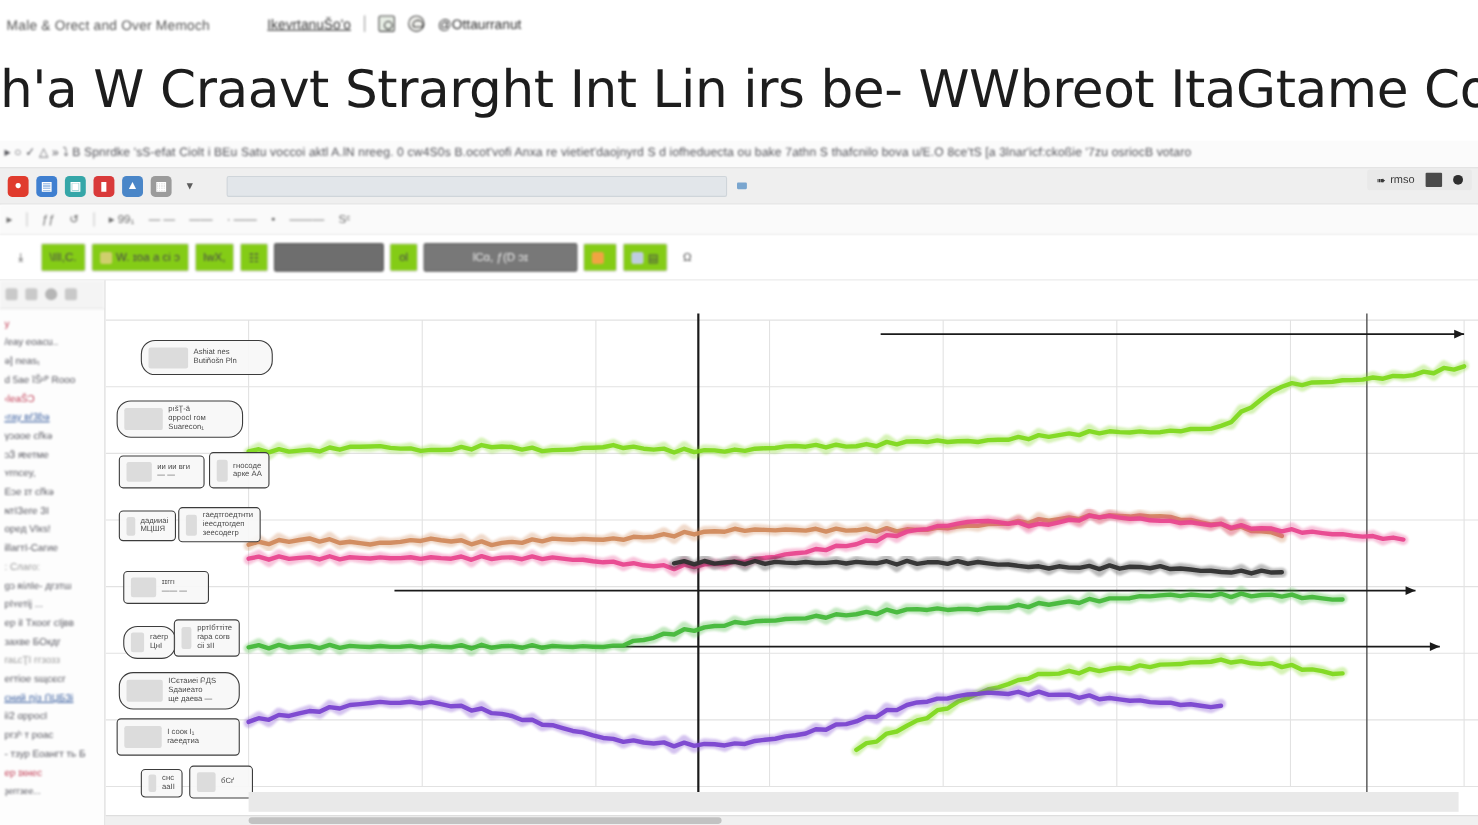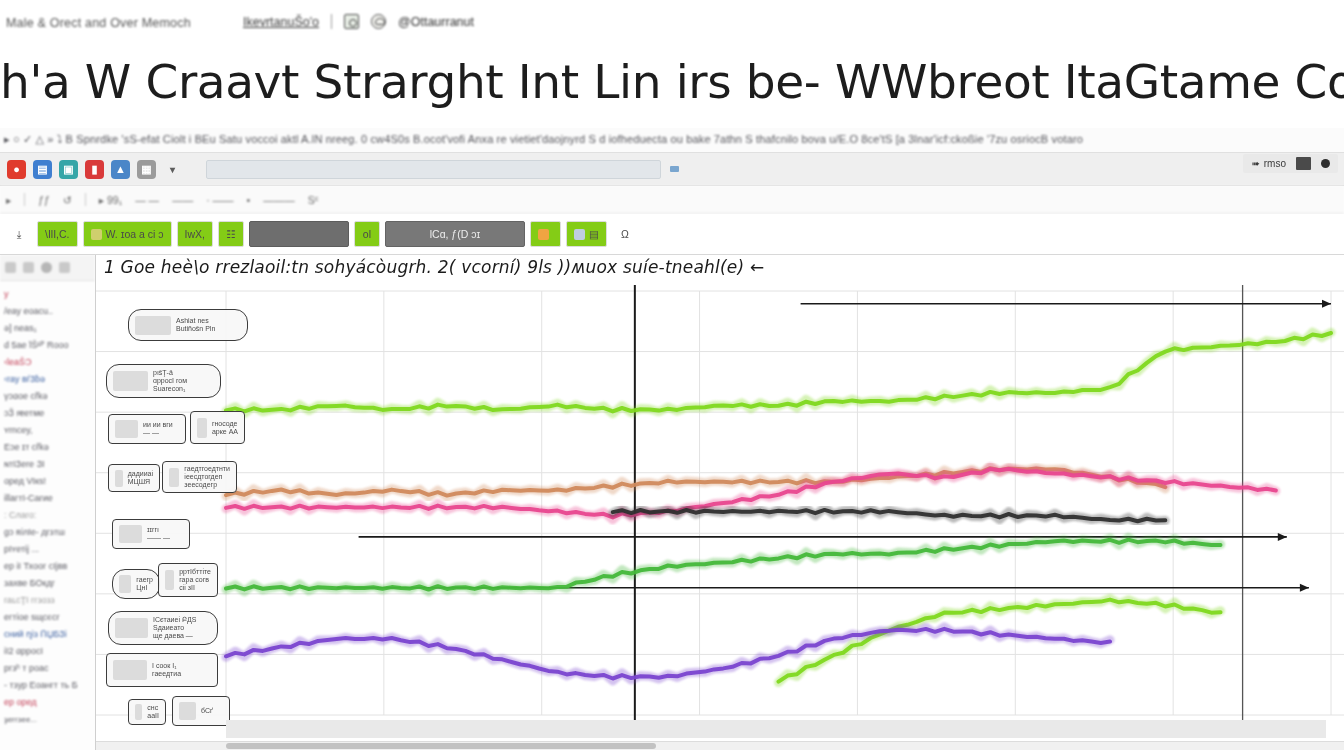--- a/index.html
+++ b/index.html
@@ -160,21 +160,21 @@
     filter: blur(0.9px);
   }
   .sb-icon { width: 11px; height: 11px; border-radius: 2px; background: #c9c9c9; }
   .sb-icon.round { border-radius: 50%; background: #b6b6b6; }
   .sidebar-list { padding: 5px 0 0 2px; }
   .sb-item {
     font-size: 9px; line-height: 11px; color: #5a5a62; white-space: nowrap;
     padding: 3px 2px; filter: blur(0.8px); overflow: hidden;
   }
   .sb-item.accent { color: #c03a52; }
-  .sb-item.link { color: #3a5fa0; }
+  .sb-item.link { color: #3a5fa0; text-decoration: underline; }
   .sb-item.muted { color: #9a9a9a; }
   .sb-item.tiny { font-size: 8px; }
 
   
   .chartpanel {
     position: absolute; left: 96px; top: 255px; width: 1248px; height: 495px;
     background: #fff; overflow: hidden;
   }
   .chart-caption-top {
     position: absolute; left: 8px; top: 2px; height: 28px; width: 1240px;
@@ -355,27 +355,26 @@
         <div class="sb-item">gɔ ʀілІе-  дгзтш</div>
         <div class="sb-item">рІʏетіј ...</div>
         <div class="sb-item">ер іІ Тхоог сІјвв</div>
         <div class="sb-item">захве БОкдг</div>
         <div class="sb-item muted">гаւсŢІ   ггзозз</div>
         <div class="sb-item">егтіое ѕщсєсг</div>
         <div class="sb-item link">сний ղіз ՈЏБЗі</div>
         <div class="sb-item">ії2 ɑрросІ</div>
         <div class="sb-item">ргзʰ т роас</div>
         <div class="sb-item">- тзур Еоангт ть Б</div>
-        <div class="sb-item accent">ер оред</div>
+        <div class="sb-item accent">ер ɪкнес</div>
         <div class="sb-item tiny">ҙеггзее...</div>
       </div>
   </div>
 
   <div class="chartpanel">
-    <div class="chart-caption-top">1 Goe heè\o rrezlaoil:tn sohyácòugrh. 2( vcorní) 9ls ))ʍuoх suíe-tneahl(e) ←</div>
 
     <div class="plot">
       <svg width="1248" height="440" viewBox="0 0 1248 440">
         <defs>
           <filter id="rough">
               <feTurbulence type="fractalNoise" baseFrequency="0.9" numOctaves="3" result="n"></feTurbulence>
               <feDisplacementMap in="SourceGraphic" in2="n" scale="4"></feDisplacementMap>
             </filter>
           <filter id="soft">
               <feGaussianBlur stdDeviation="1.1"></feGaussianBlur>

